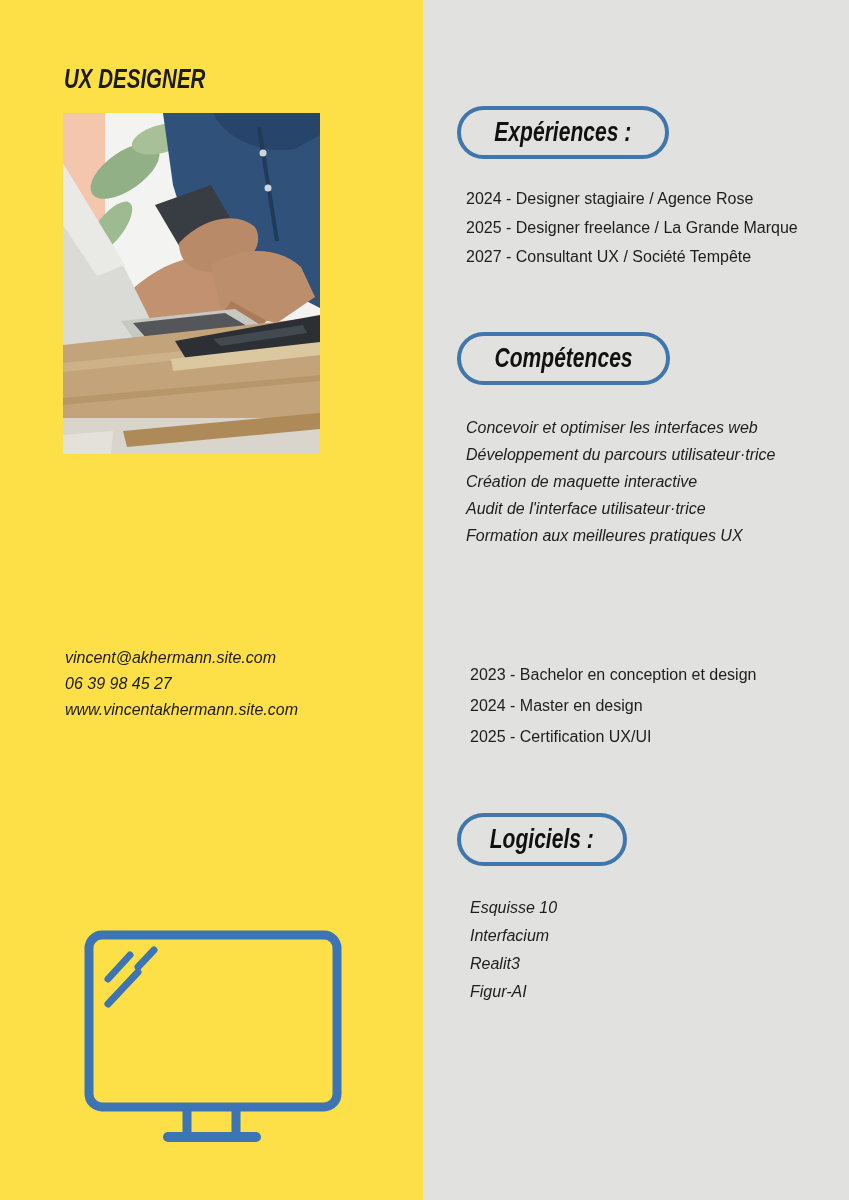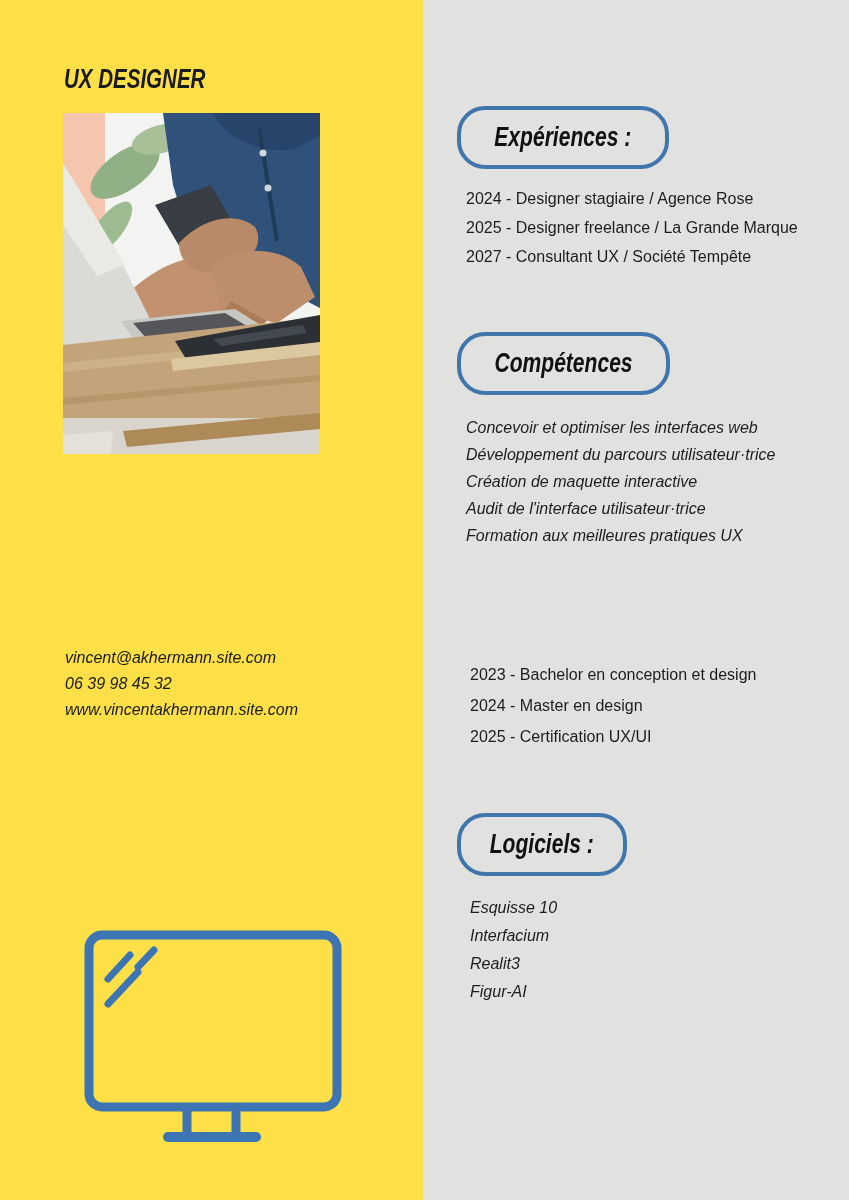--- a/index.html
+++ b/index.html
@@ -70,21 +70,21 @@
     position: absolute;
     left: 84px; top: 930px;
     width: 258px; height: 216px;
   }
 
   
   .pill {
     position: absolute;
     display: inline-flex;
     align-items: center;
-    height: 63px;
+    height: 53px;
     padding: 0 14px;
     border: 4px solid #4076ab;
     border-radius: 28px;
     background: transparent;
     white-space: nowrap;
   }
   .pill .heading-text {
     font-size: 27px;
     font-weight: bold;
     font-style: italic;
@@ -159,21 +159,21 @@
 
       <rect y="305" width="257" height="36" fill="#d9d5cc"></rect>
       <path d="M60 318 L257 300 L257 316 L64 334 Z" fill="#ad8a58"></path>
       <path d="M0 322 L50 318 L48 341 L0 341 Z" fill="#e4e1da"></path>
     </svg>
   </div>
 
 
   <div class="contact-block">
     <div>vincent@akhermann.site.com</div>
-    <div>06 39 98 45 32</div>
+    <div>06 39 98 45 27</div>
     <div>www.vincentakhermann.site.com</div>
   </div>
 
   <div class="monitor-wrap">
     <svg width="258" height="216" viewBox="0 0 258 216" xmlns="http://www.w3.org/2000/svg">
       <rect x="5" y="5" width="248" height="172" rx="13" fill="none" stroke="#3d74b3" stroke-width="9"></rect>
       <line x1="24" y1="49" x2="46" y2="25" stroke="#3d74b3" stroke-width="7" stroke-linecap="round"></line>
       <line x1="54" y1="37" x2="70" y2="20" stroke="#3d74b3" stroke-width="7" stroke-linecap="round"></line>
       <line x1="24" y1="74" x2="54" y2="42" stroke="#3d74b3" stroke-width="7" stroke-linecap="round"></line>
       <line x1="103" y1="180" x2="103" y2="206" stroke="#3d74b3" stroke-width="9"></line>

